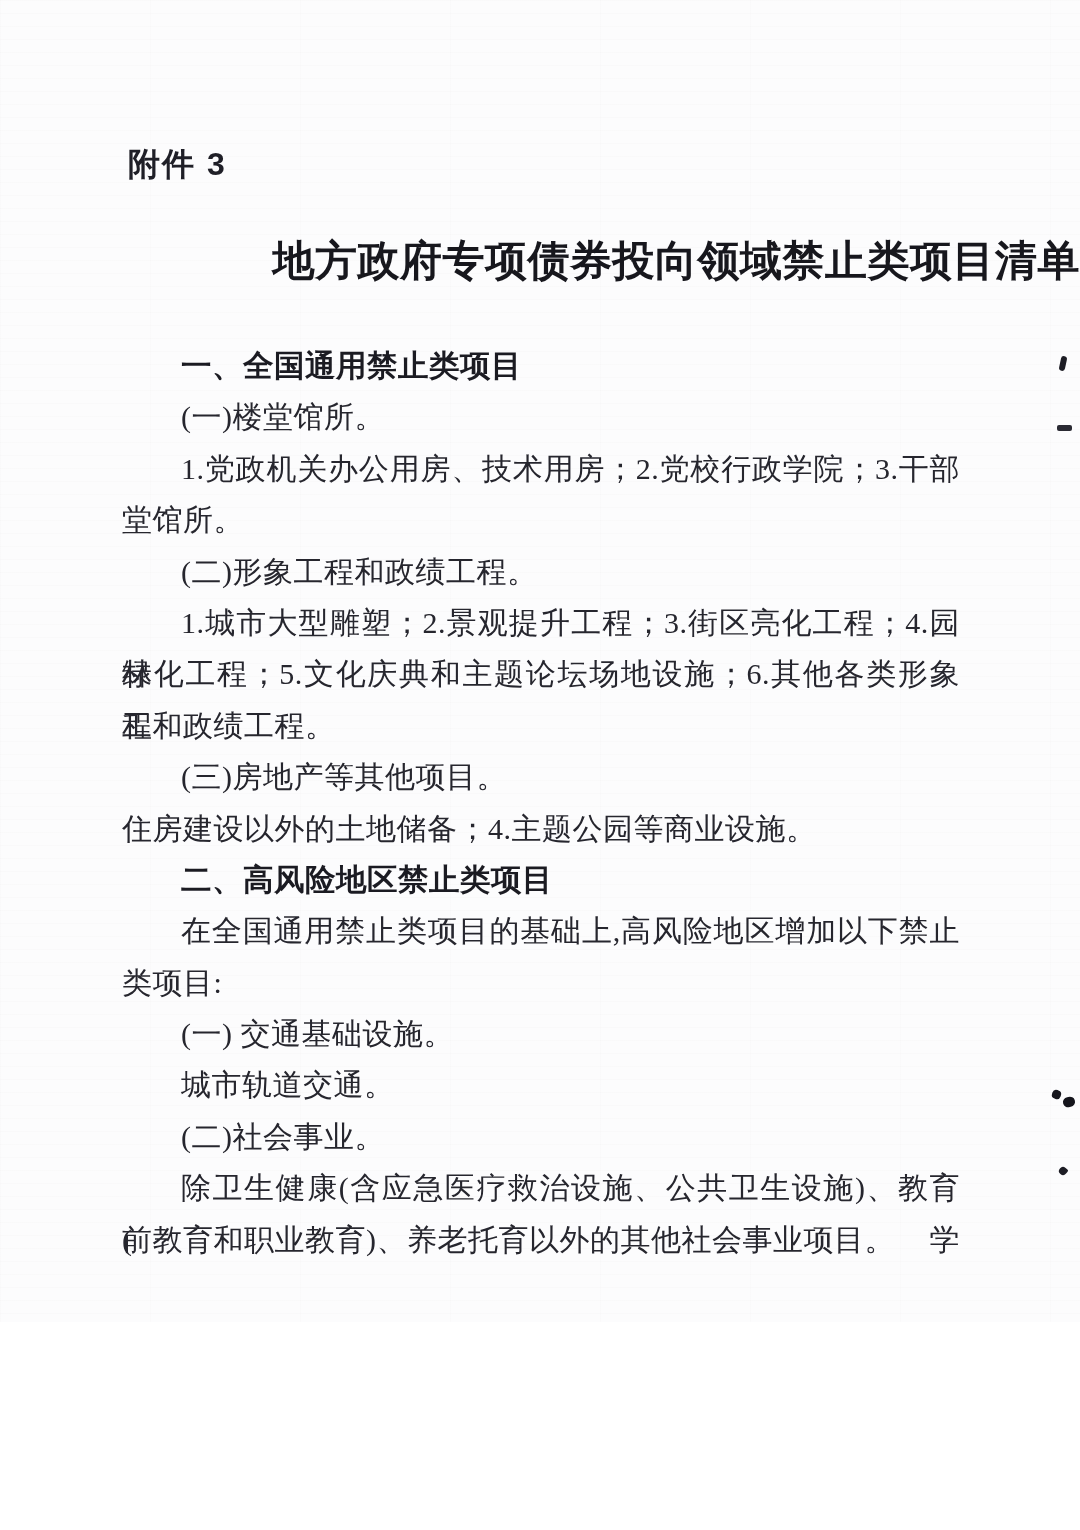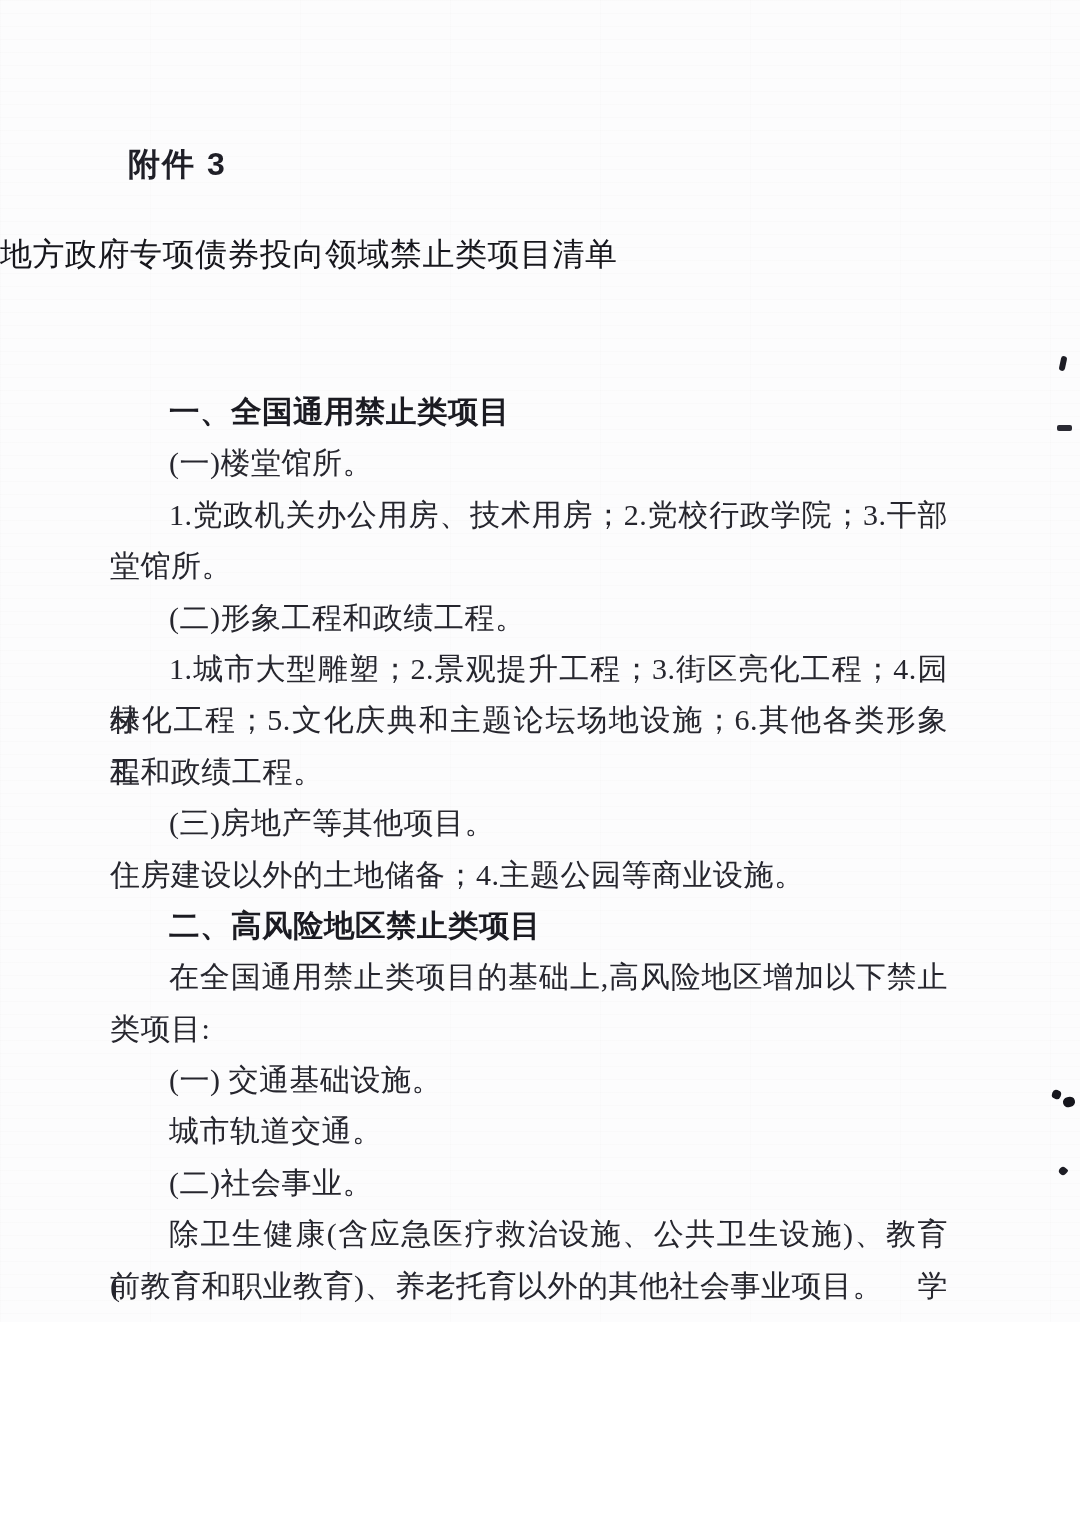--- a/index.html
+++ b/index.html
@@ -23,32 +23,31 @@
     font-weight: 600;
     font-size: 32px;
     letter-spacing: 2px;
     color: #1f1f27;
   }
   .doc-title {
     position: absolute;
     left: 0;
     right: 0;
     top: 233px;
-    text-align: left;
-    font-size: 32px;
-    font-weight: 400;
+    text-align: right;
+    font-size: 42px;
+    font-weight: 700;
     letter-spacing: 0.5px;
     color: #17171d;
   }
   .body-block {
     position: absolute;
-    left: 110px;
+    left: 122px;
     top: 340px;
     width: 838px;
-    margin-top: 46px;
   }
   .ln {
     font-size: 30px;
     line-height: 51.4px;
     height: 51.4px;
     letter-spacing: 0.5px;
     color: #26262e;
   }
   .ln.indent { text-indent: 59px; }
   .ln.fill {

